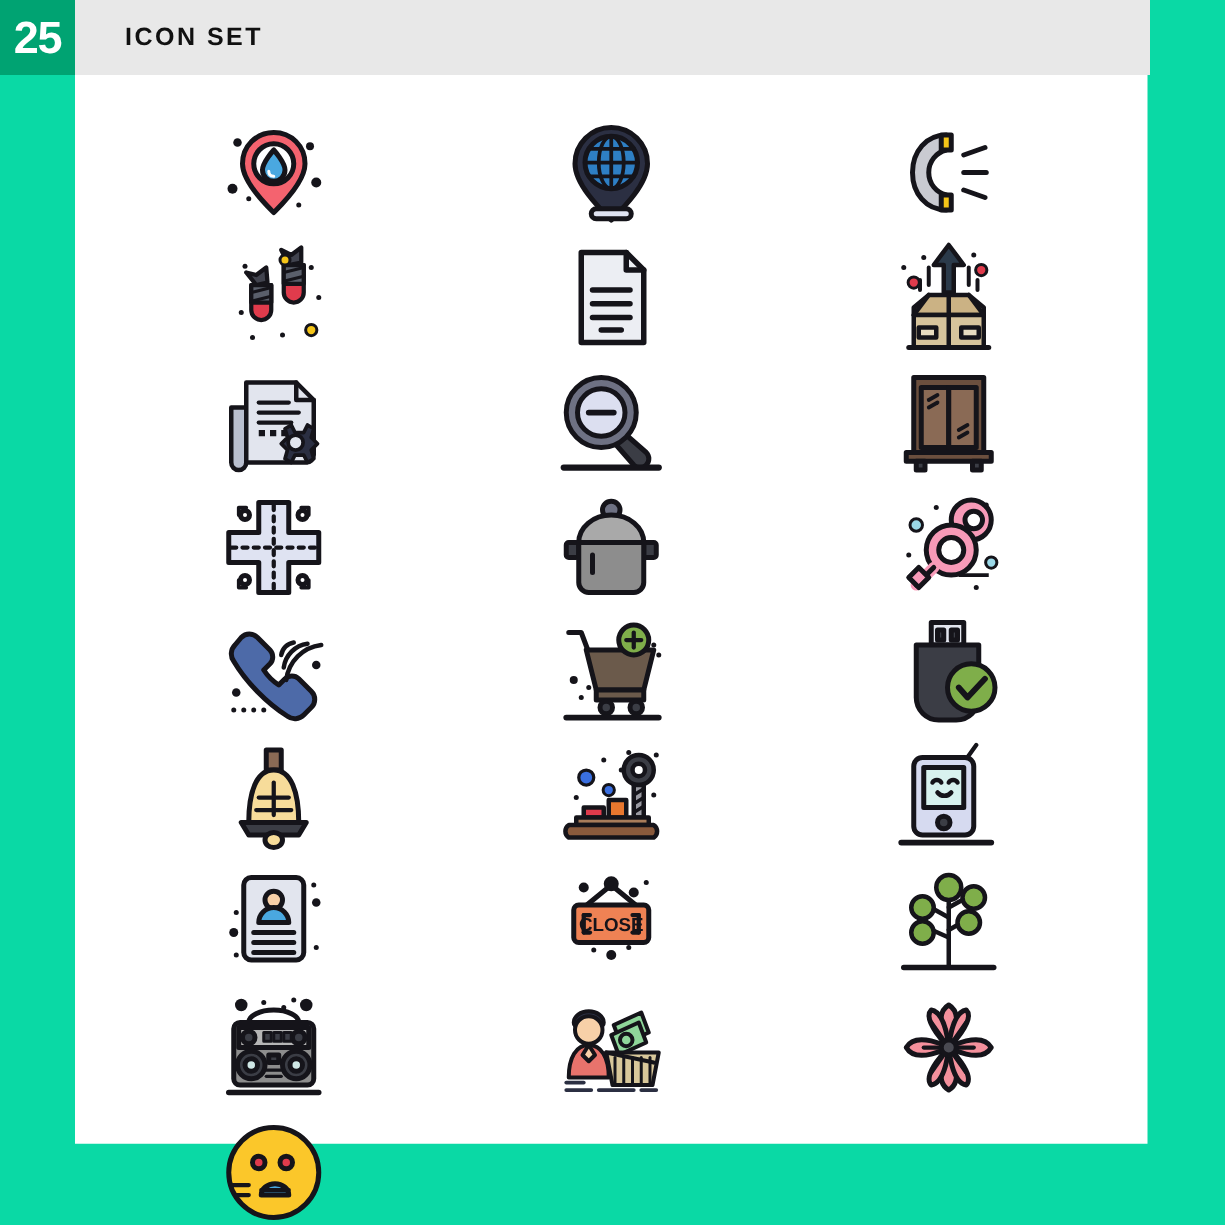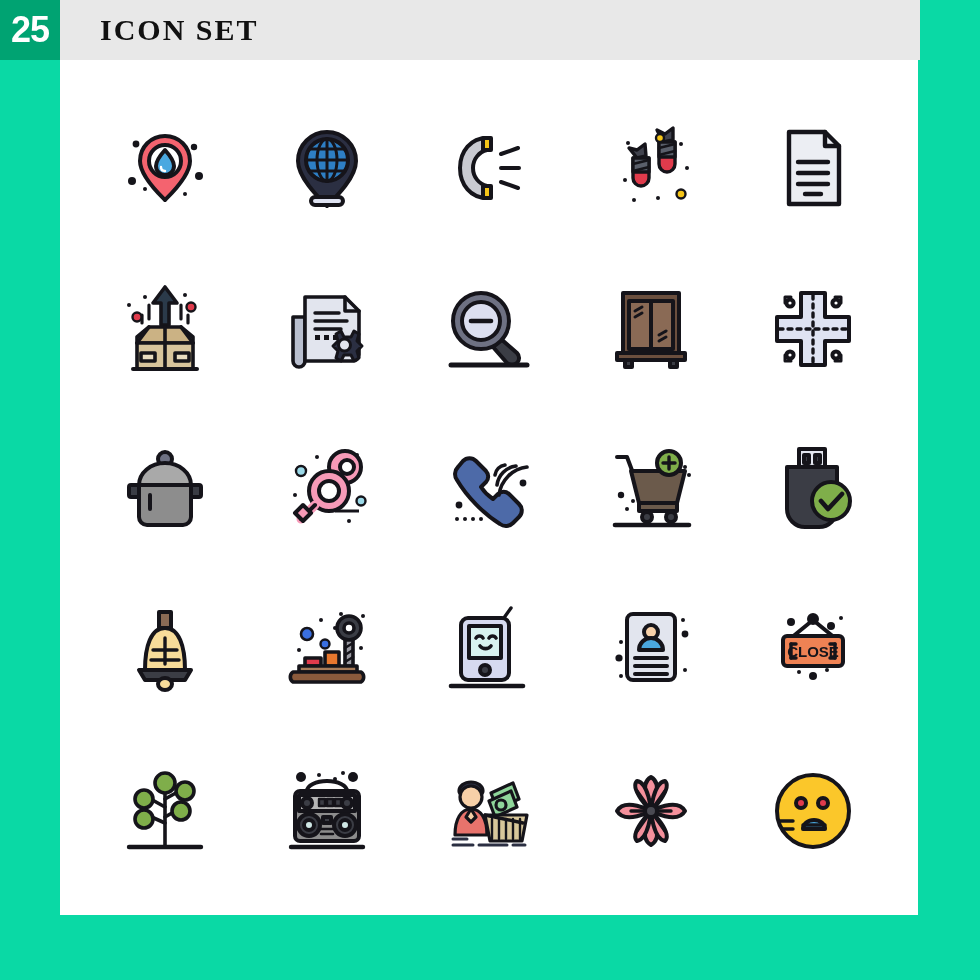--- a/index.html
+++ b/index.html
@@ -19,32 +19,32 @@
   .count-badge{
     width:60px;height:60px;background:#00a372;
     display:flex;align-items:center;justify-content:center;
     color:#ffffff;font-size:36px;font-weight:bold;letter-spacing:-1px;
   }
   .title-bar{
     flex:1;background:#e8e8e8;display:flex;align-items:center;
     padding-left:40px;box-sizing:border-box;
   }
   .title-bar .title{
-    color:#111111;font-size:30px;font-weight:bold;letter-spacing:2px;font-family:Liberation Serif, serif;
+    color:#111111;font-size:20px;font-weight:bold;letter-spacing:2px;
   }
 
   
   .canvas{
     position:absolute;left:60px;top:60px;
     width:858px;height:855px;background:#ffffff;
   }
   .grid{
     position:absolute;left:0;top:0;width:858px;height:855px;
     display:grid;
-    grid-template-columns:repeat(5,1fr);
+    grid-template-columns:repeat(3,1fr);
     grid-template-rows:repeat(5,1fr);
     padding:28px 24px 24px 24px;
     box-sizing:border-box;
   }
   .cell{
     display:flex;align-items:center;justify-content:center;
   }
   .cell svg{display:block;}
 </style>
 </head>

